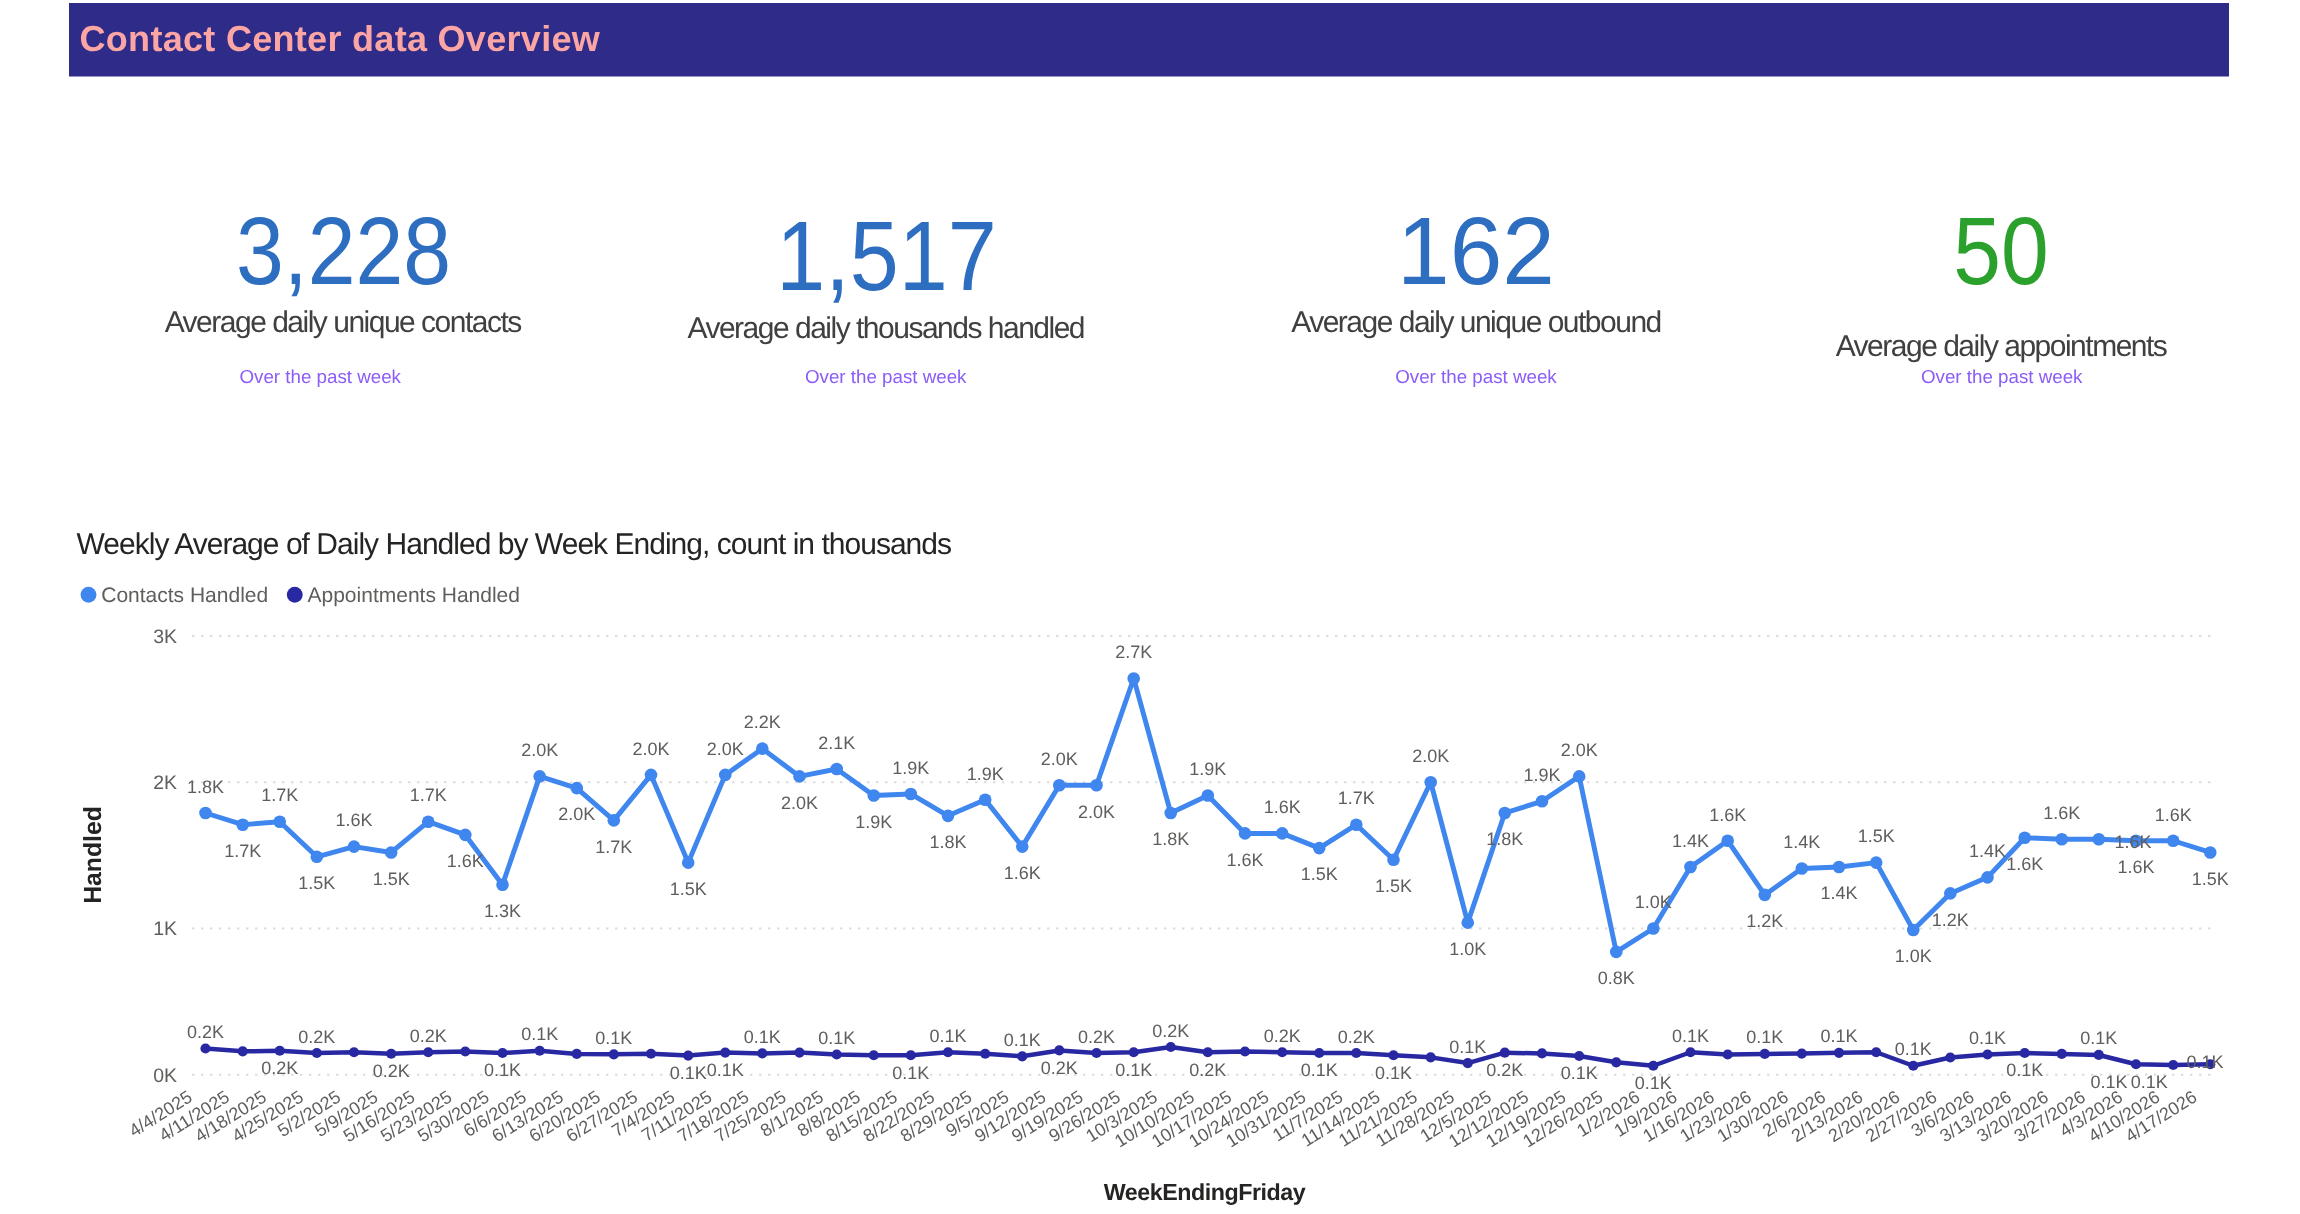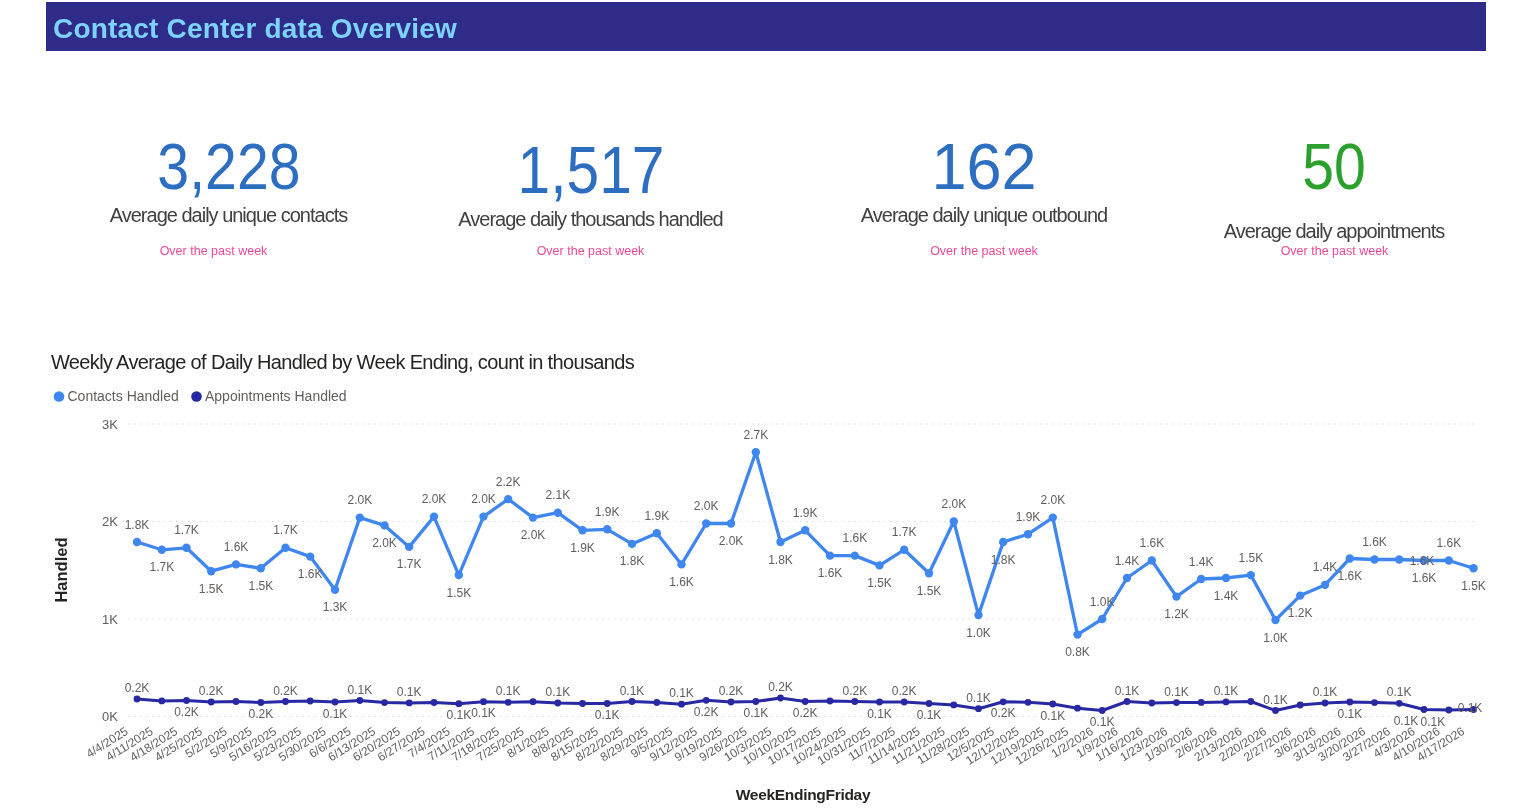--- a/index.html
+++ b/index.html
@@ -1,27 +1,27 @@
 <!DOCTYPE html>
 <html><head>
 <meta charset="utf-8">
 <style>
   html,body { margin:0; padding:0; background:#ffffff; }
   body { width:1533px; height:809px; position:relative; overflow:hidden;
          font-family:"Liberation Sans", sans-serif; }
   .hdr { position:absolute; left:46px; top:2px; width:1440px; height:49px;
           background:#2E2C88; }
-  .hdr span { position:absolute; left:7px; top:11px; font-size:28px;
-          font-weight:bold; color:#7dd3fc; letter-spacing:0.2px; }
+  .hdr span { position:absolute; left:7px; top:11px; font-size:24px;
+          font-weight:bold; color:#fca5a5; letter-spacing:0.2px; }
   .num { position:absolute; width:400px; text-align:center; line-height:1;
           font-weight:400; }
   .lab { position:absolute; width:400px; text-align:center; line-height:1;
           font-size:20px; letter-spacing:-1.0px; color:#404040; }
   .ovr { position:absolute; width:400px; text-align:center; line-height:1;
-          font-size:12.5px; color:#ec4899; }
+          font-size:12.5px; color:#8b5cf6; }
   svg { position:absolute; left:0; top:0; }
 </style>
 </head>
 <body>
   <div class="hdr">
     <span>Contact Center data Overview</span>
   </div>
 
   <div class="num" style="left:28.5px;top:135px;font-size:64px;color:#2E6EC0;transform:scaleX(0.895)">3,228</div>
   <div class="lab" style="left:28.5px;top:205px">Average daily unique contacts</div>

